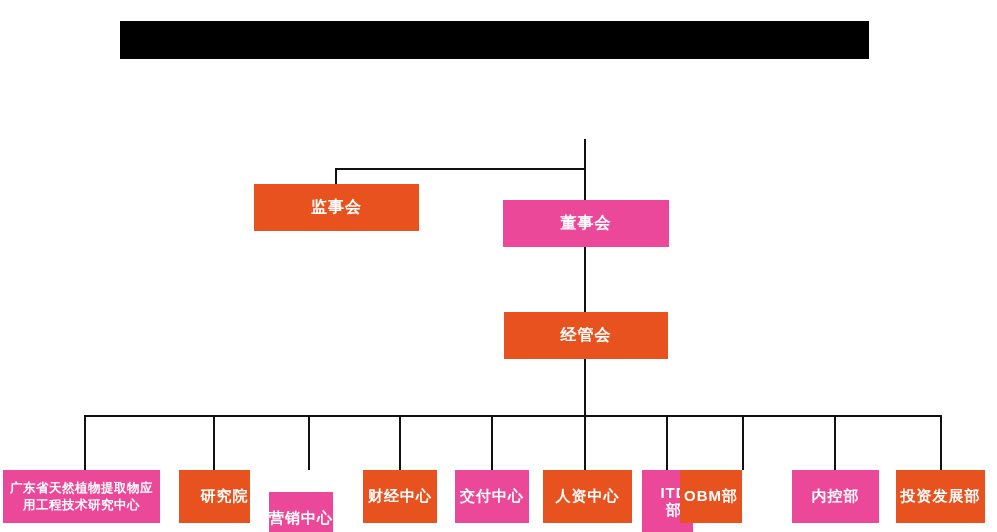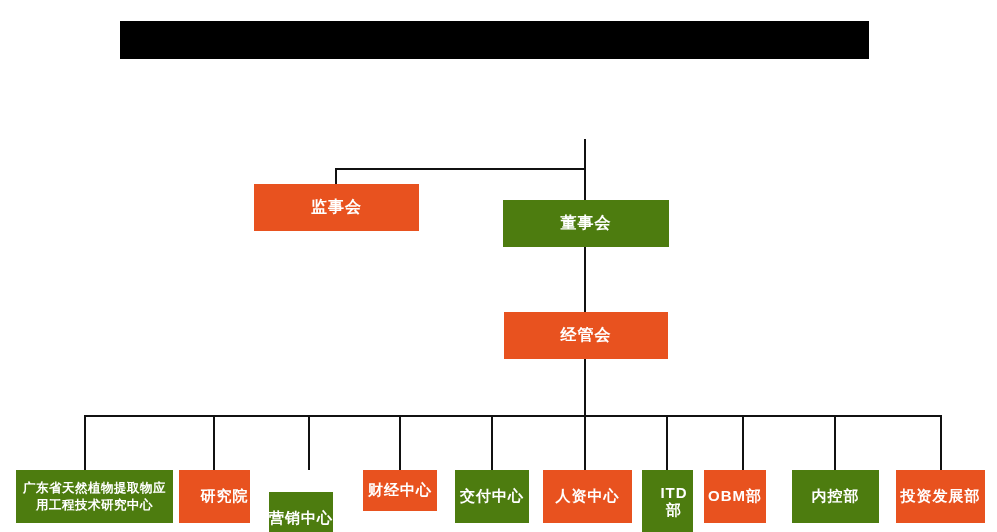--- a/index.html
+++ b/index.html
@@ -29,28 +29,27 @@
     align-items: center;
     justify-content: center;
     color: #ffffff;
     font-weight: bold;
     font-size: 16px;
     text-align: center;
     box-sizing: border-box;
     letter-spacing: 1px;
   }
   .box.primary { background: #E8521F; }
-  .box.light   { background: #4d7c0f; }
+  .box.light   { background: #ec4899; }
   .box.row4    { font-size: 15px; }
   .box.longname {
     font-size: 12.5px;
     line-height: 17px;
     letter-spacing: 0.5px;
     padding: 16px 5px;
-    margin-left: 13px;
   }
   .line {
     position: absolute;
     background: #111111;
   }
 </style>
 </head>
 <body>
 
 <div class="canvas">
@@ -77,21 +76,21 @@
 
 
   <div class="box primary" style="left:254px; top:184px; width:165px; height:47px;">监事会</div>
   <div class="box light" style="left:503px; top:200px; width:166px; height:47px;">董事会</div>
 
   <div class="box primary" style="left:504px; top:312px; width:164px; height:47px;">经管会</div>
 
   <div class="box light longname" style="left:3px; top:470px; width:157px; height:53px;">广东省天然植物提取物应用工程技术研究中心</div>
   <div class="box primary row4" style="left:179px; top:470px; width:71px; height:53px;padding-left:20px;">研究院</div>
   <div class="box light row4" style="left:269px; top:492px; width:64px; height:53px;font-family:Liberation Serif, serif;">营销中心</div>
-  <div class="box primary row4" style="left:363px; top:470px; width:74px; height:41px;">财经中心</div>
+  <div class="box primary row4" style="left:363px; top:470px; width:74px; height:53px;">财经中心</div>
   <div class="box light row4" style="left:455px; top:470px; width:74px; height:53px;">交付中心</div>
   <div class="box primary row4" style="left:543px; top:470px; width:89px; height:53px;font-family:Liberation Mono, monospace;">人资中心</div>
   <div class="box light row4" style="left:642px; top:470px; width:51px; height:63px;padding-left:13px;">ITD部</div>
-  <div class="box primary row4" style="left:704px; top:470px; width:62px; height:53px;">OBM部</div>
+  <div class="box primary row4" style="left:680px; top:470px; width:62px; height:53px;">OBM部</div>
   <div class="box light row4" style="left:792px; top:470px; width:87px; height:53px;">内控部</div>
   <div class="box primary row4" style="left:896px; top:470px; width:89px; height:53px;text-align:right;">投资发展部</div>
 
 </div>
 
 </body></html>

